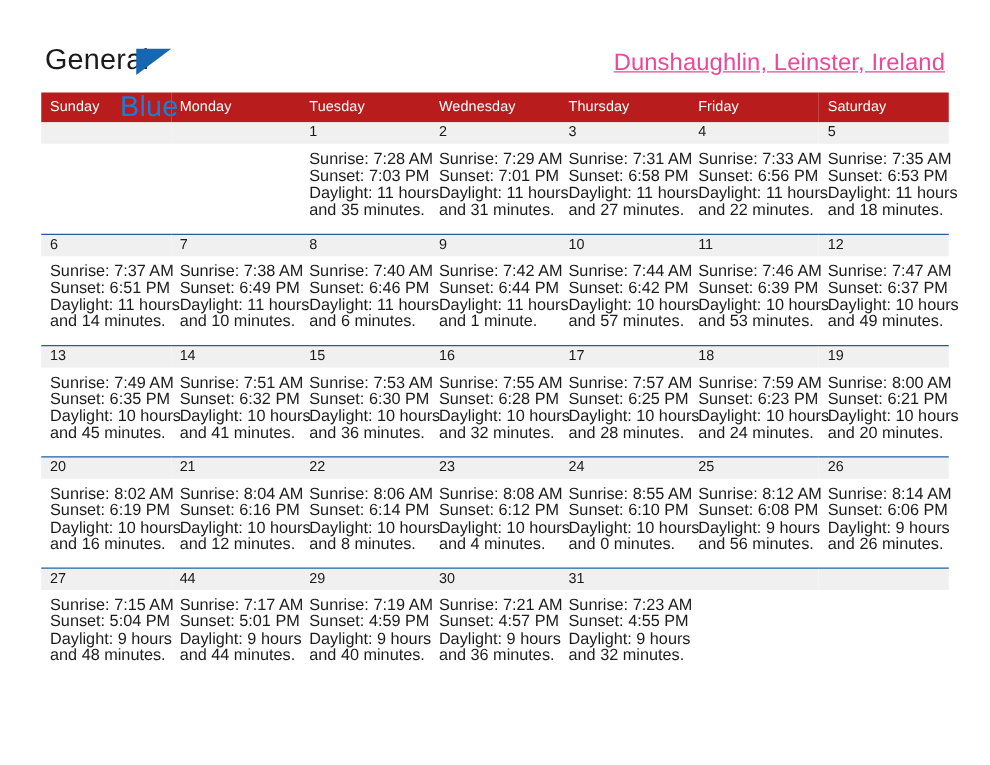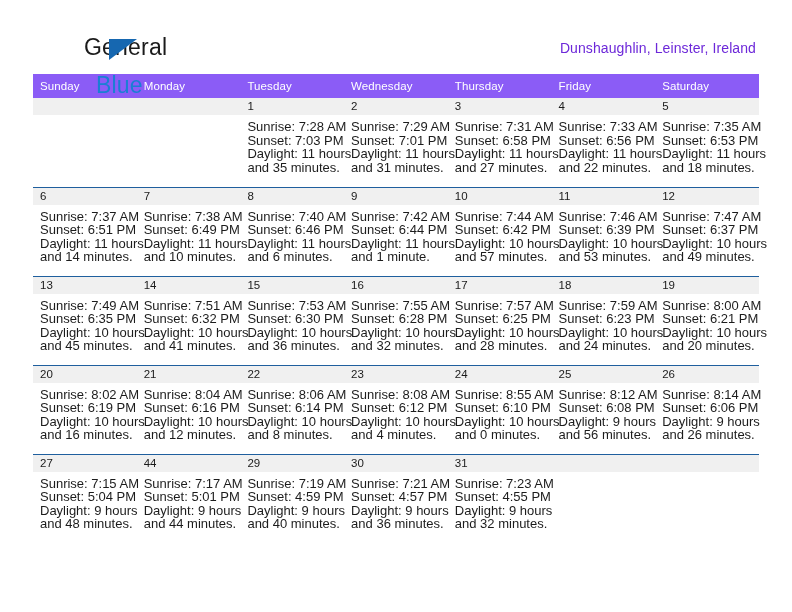--- a/index.html
+++ b/index.html
@@ -38,21 +38,20 @@
     height: 60px;
     padding-top: 6px;
   }
   .brand-general {
     font-size: 23px;
     letter-spacing: 0.2px;
     color: #1a1a1a;
     font-family: "Liberation Sans", sans-serif;
     line-height: 1;
     display: inline-block;
-    margin-left: 48px;
   }
   .brand-tri {
     position: absolute;
     left: 73px;
     top: 9px;
     width: 0;
     height: 0;
     border-left: 28px solid #1667b0;
     border-bottom: 21px solid transparent;
   }
@@ -72,36 +71,37 @@
   }
   .cal-title {
     font-size: 27px;
     color: #101010;
     line-height: 1.1;
     font-weight: normal;
     margin: 0;
     letter-spacing: 0.2px;
   }
   .cal-subtitle {
-    font-size: 14px;
-    color: #6d28d9;
+    font-size: 19px;
+    color: #ec4899;
     margin-top: 10px;
     letter-spacing: 0.1px;
+    text-decoration: underline;
   }
 
   
   .calendar {
     margin: 0 33px;
     width: 726px;
     border-collapse: collapse;
     table-layout: fixed;
   }
 
   .calendar th {
-    background: #8b5cf6;
+    background: #b91c1c;
     color: #ffffff;
     font-size: 11.5px;
     font-weight: normal;
     text-align: left;
     padding: 6px 0 6px 7px;
     height: 22px;
     letter-spacing: 0.1px;
   }
 
   .calendar td {

